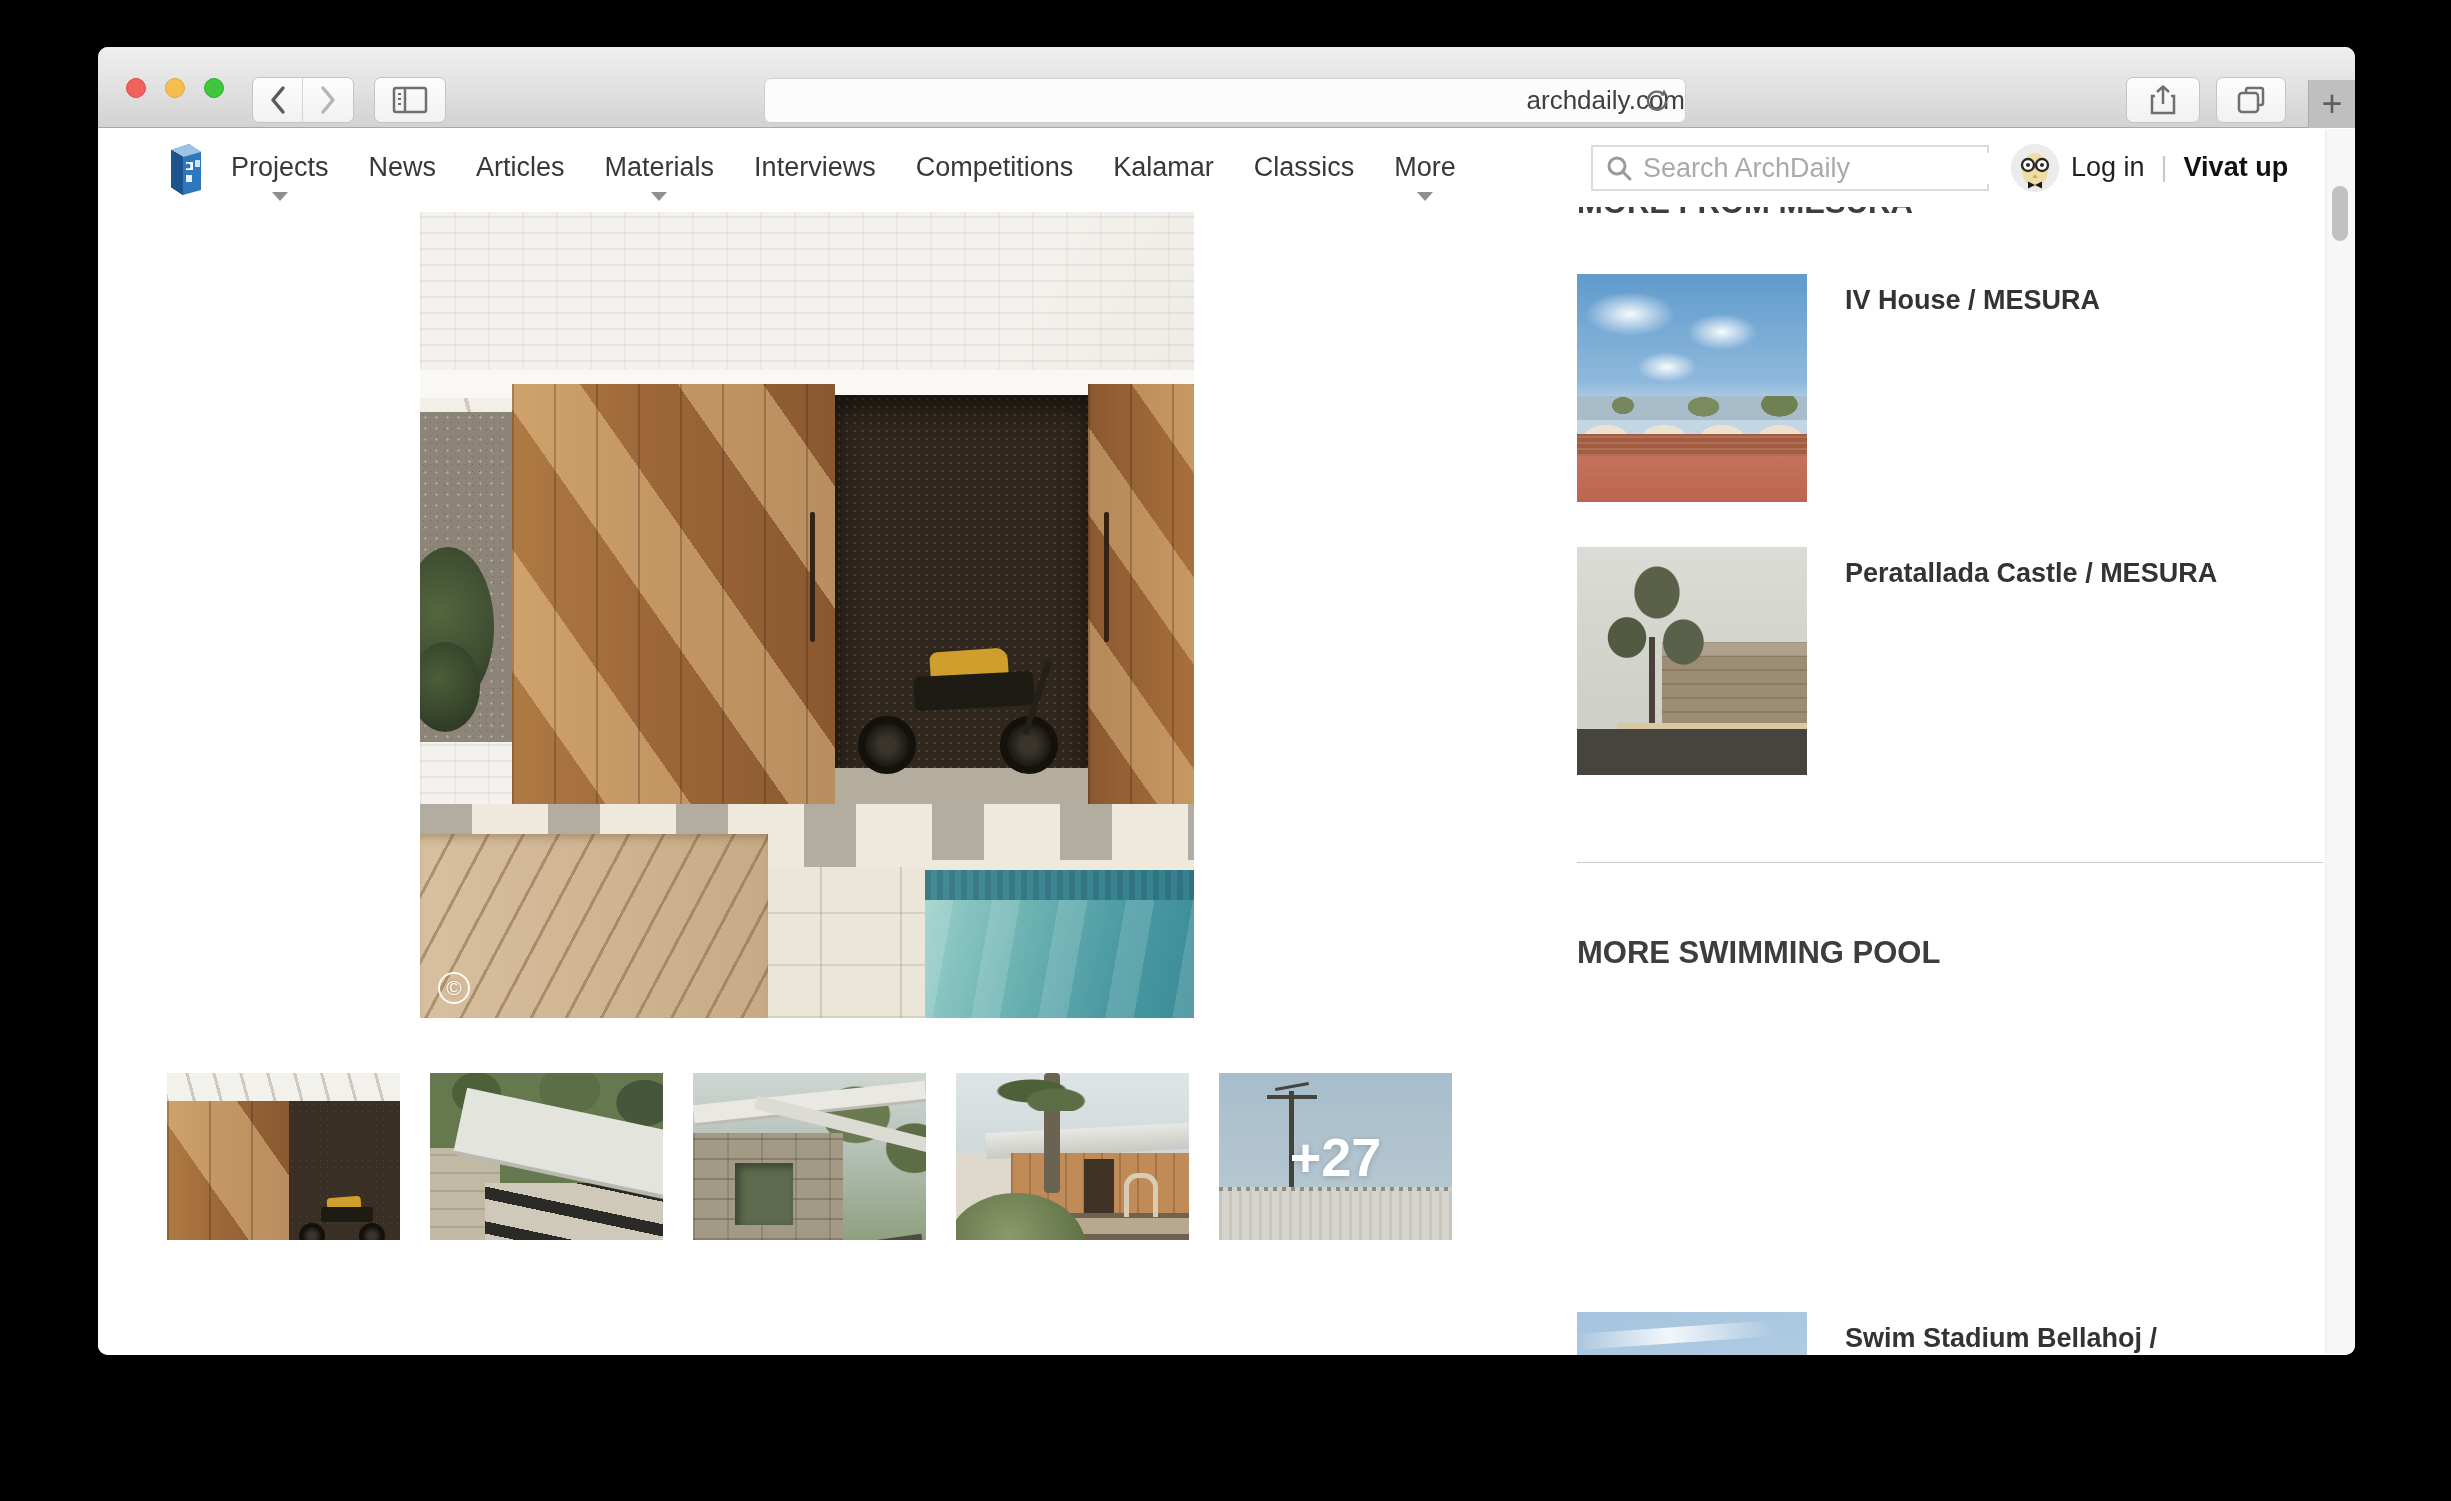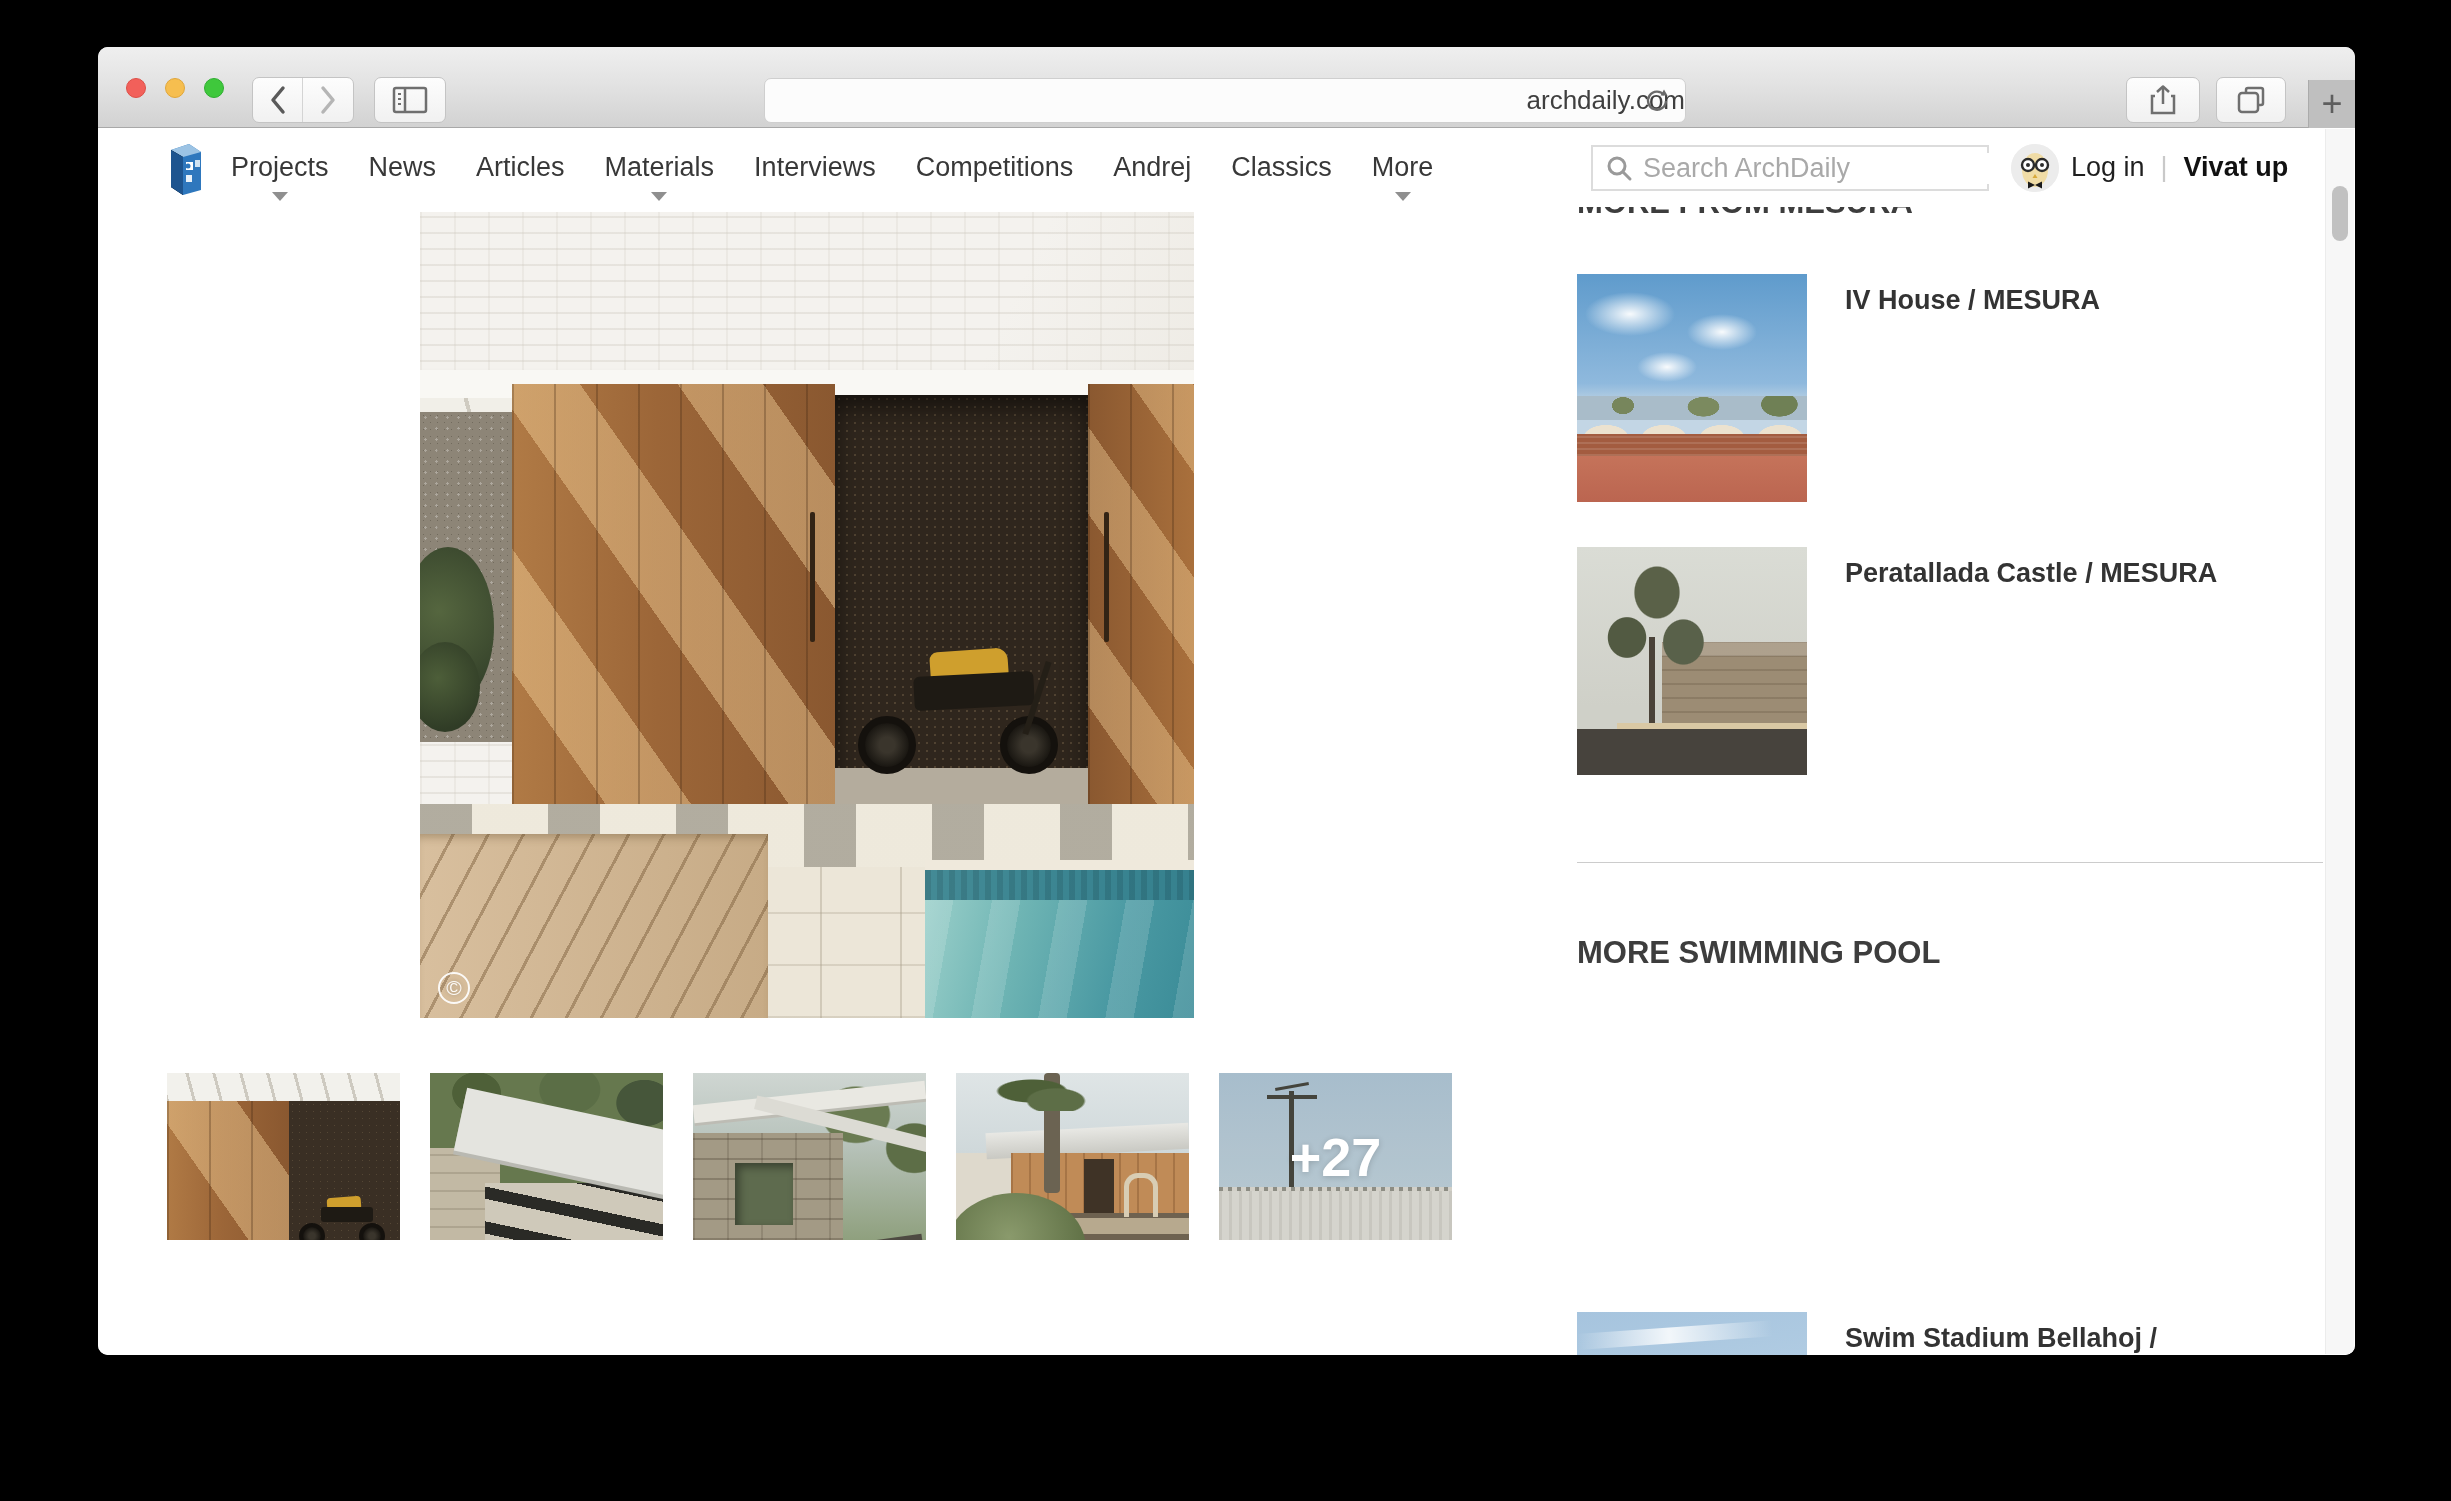--- a/index.html
+++ b/index.html
@@ -363,21 +363,21 @@
             <span>Materials</span>
             <span class="caret"></span>
           </div>
         <div class="menu-item">
             <span>Interviews</span>
           </div>
         <div class="menu-item">
             <span>Competitions</span>
           </div>
         <div class="menu-item">
-            <span>Andrej</span>
+            <span>Kalamar</span>
           </div>
         <div class="menu-item">
             <span>Classics</span>
           </div>
         <div class="menu-item">
             <span>More</span>
             <span class="caret"></span>
           </div>
       </div>
 

